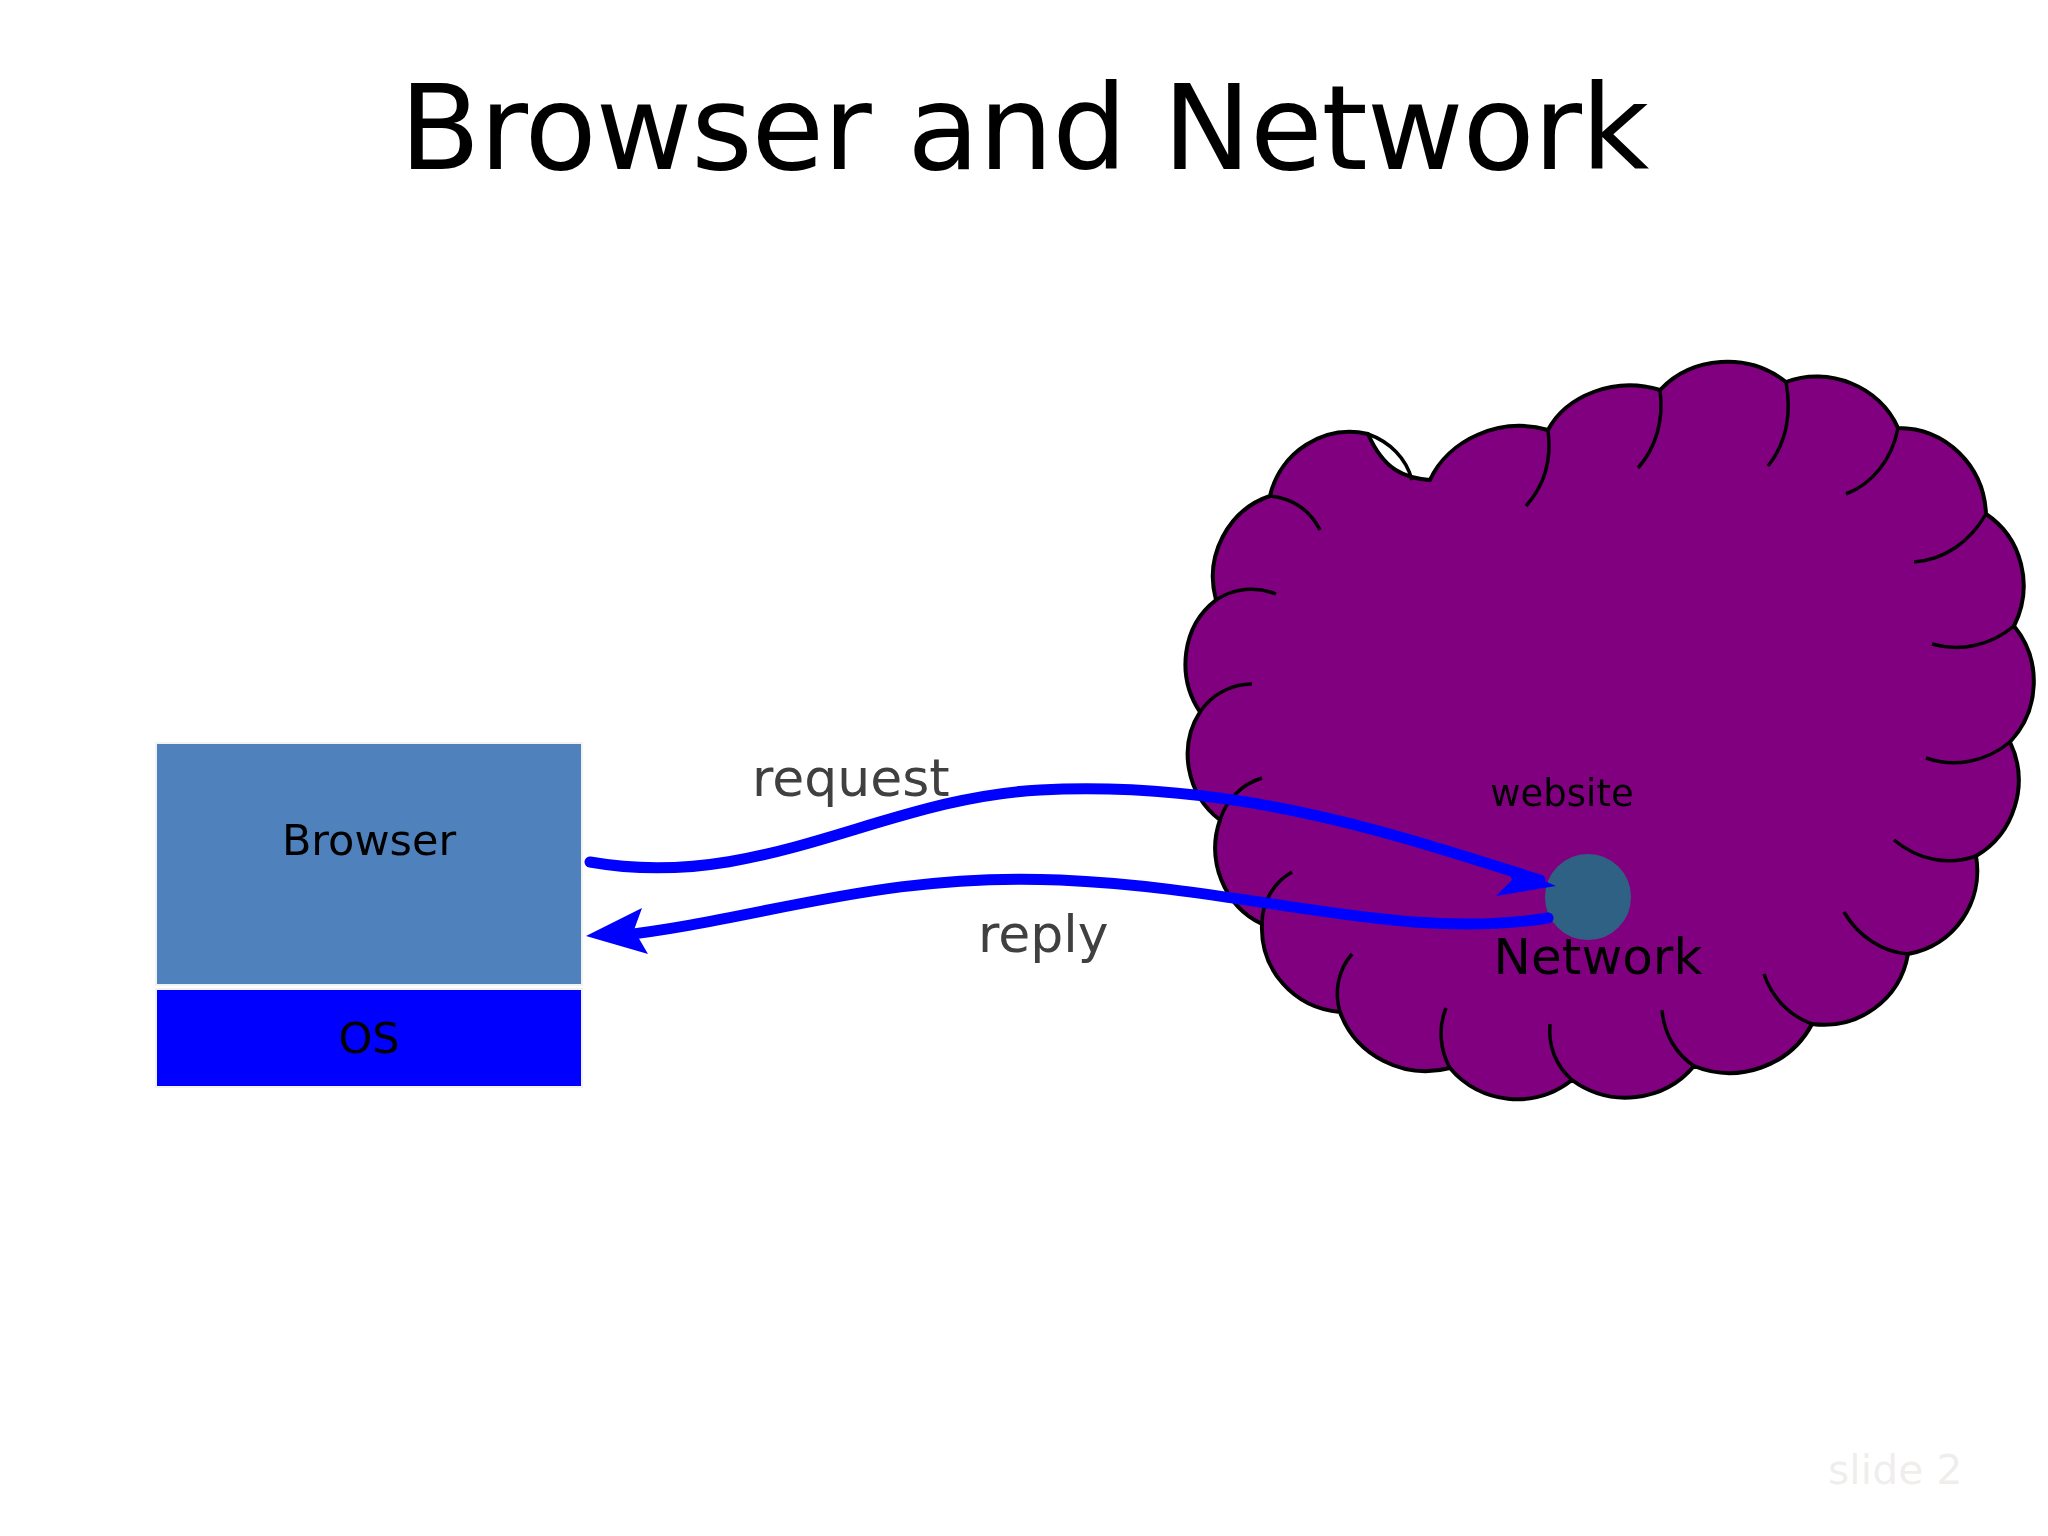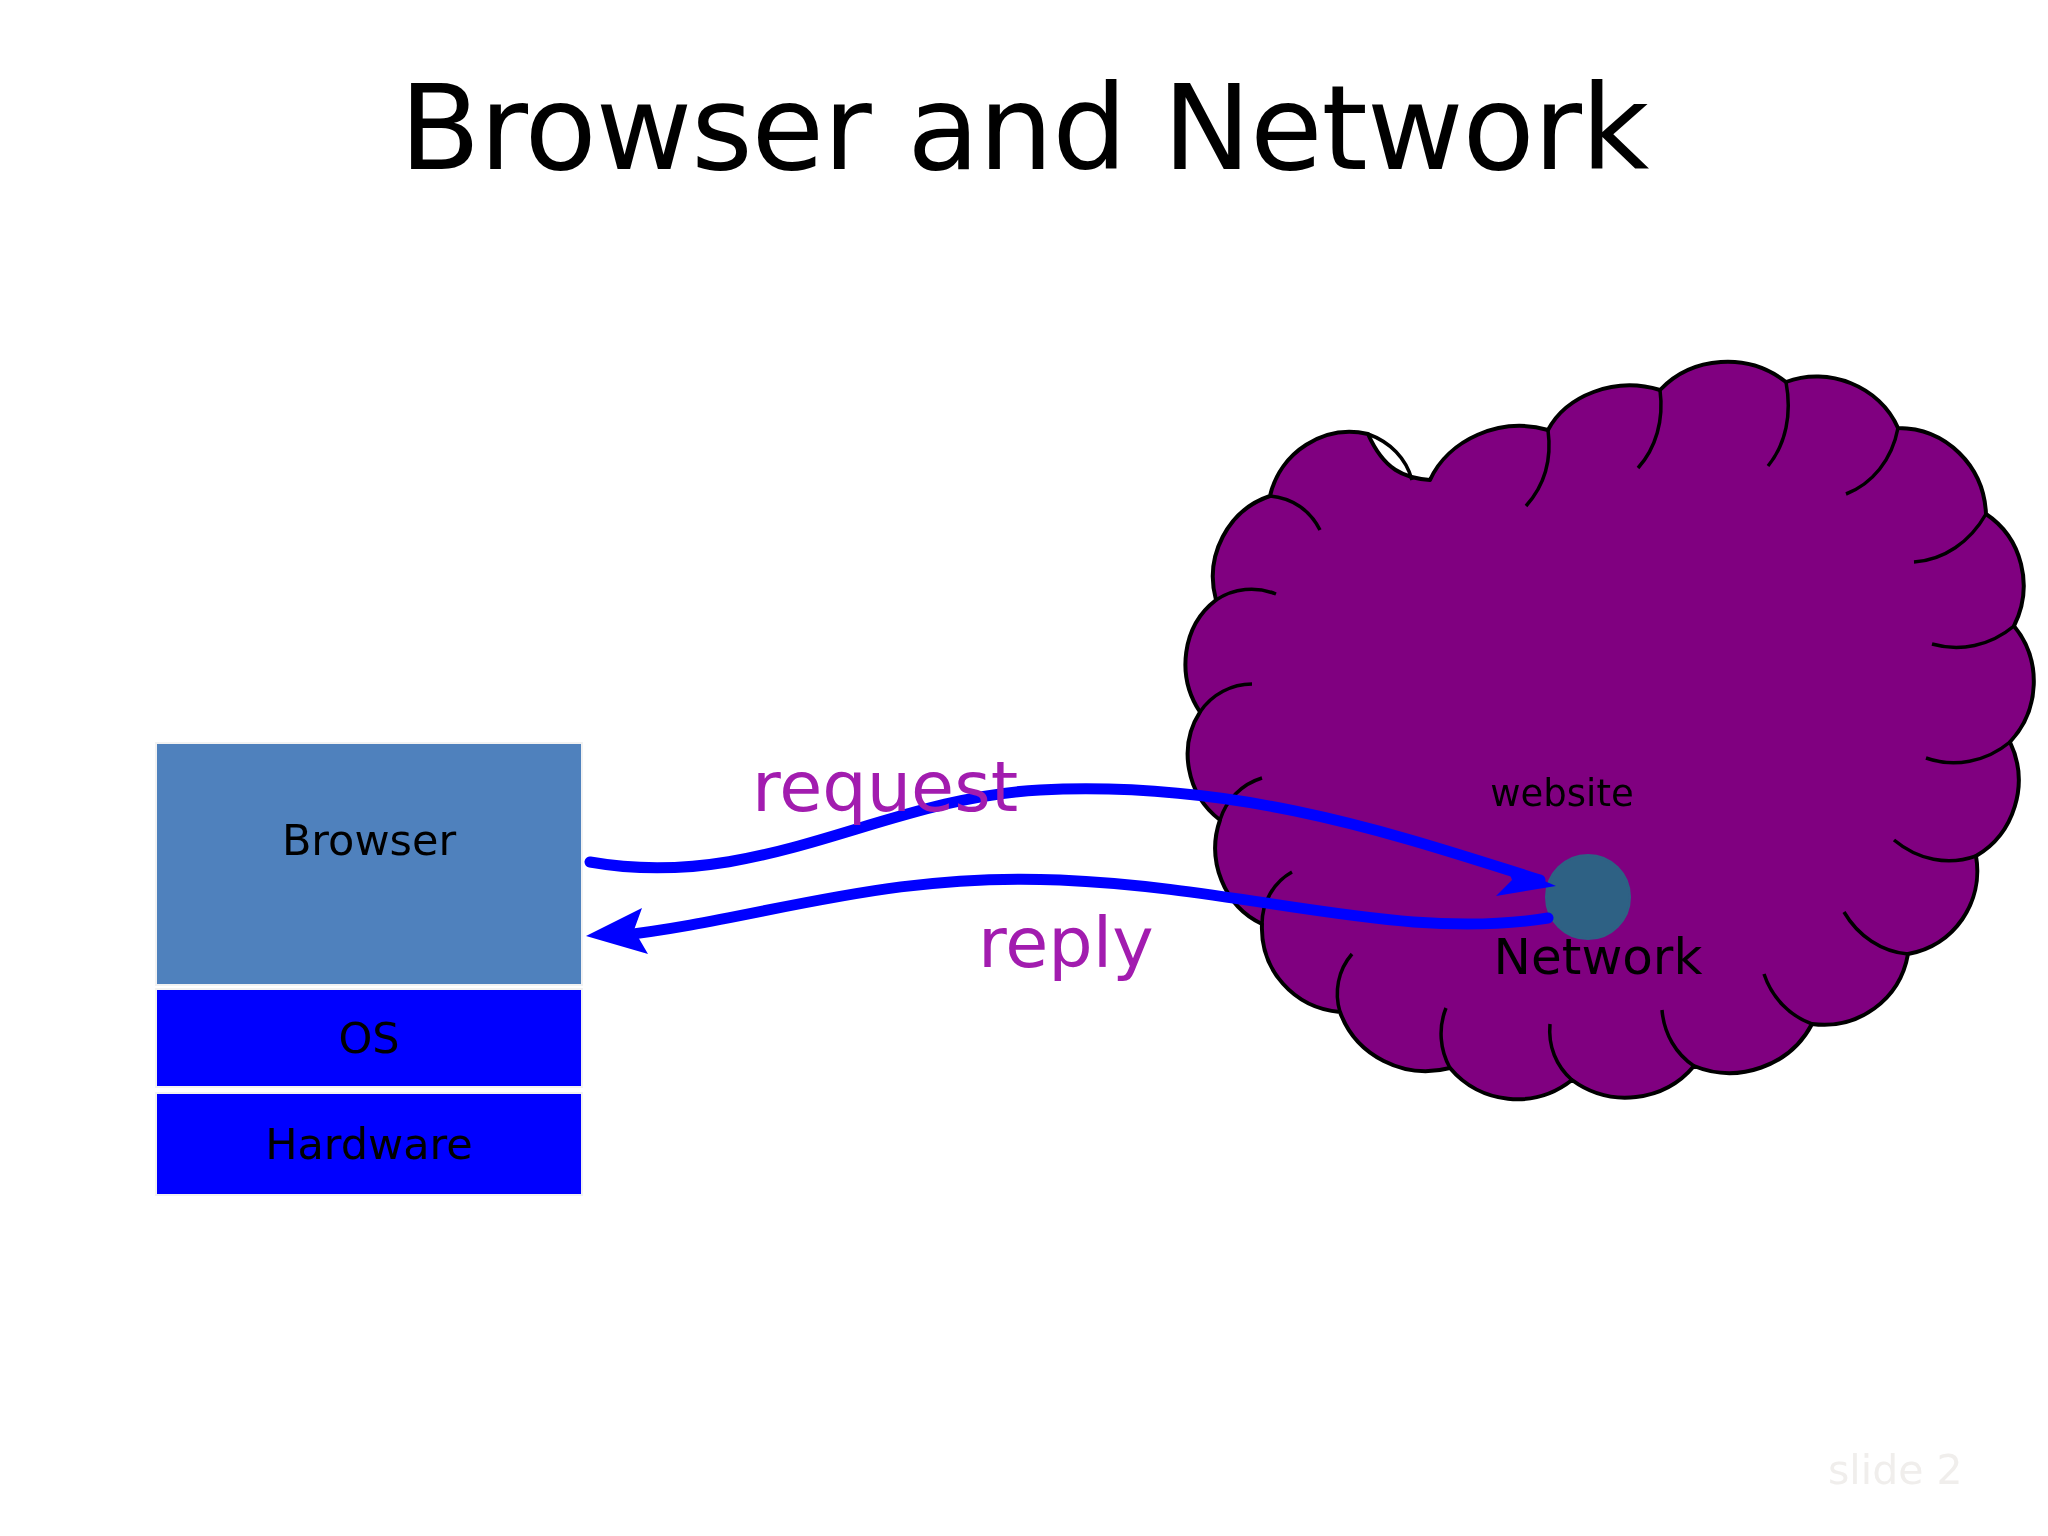--- a/index.html
+++ b/index.html
@@ -78,23 +78,23 @@
   #box-hardware {
     top: 350px;
     height: 104px;
     background: #0000ff;
   }
 
   
   .arrow-label {
     position: absolute;
     font-family: "DejaVu Sans", sans-serif;
-    font-size: 70px;
-    line-height: 1;
-    color: #a21caf;
+    font-size: 52px;
+    line-height: 1;
+    color: #404040;
     white-space: nowrap;
   }
   #label-request {
     left: 752px;
     top: 752px;
   }
   #label-reply {
     left: 978px;
     top: 908px;
   }
@@ -214,23 +214,20 @@
     </g>
   </svg>
 
   <div id="stack">
     <div id="box-os" class="stack-box">
       <span class="box-label">OS</span>
     </div>
     <div id="box-browser" class="stack-box">
       <span class="box-label">Browser</span>
     </div>
-    <div id="box-hardware" class="stack-box">
-      <span class="box-label">Hardware</span>
-    </div>
   </div>
 
   <div id="label-request" class="arrow-label">request</div>
   <div id="label-reply" class="arrow-label">reply</div>
 
   <div id="label-website">website</div>
   <div id="label-network">Network</div>
 
   <div id="slide-number">slide 2</div>
 

